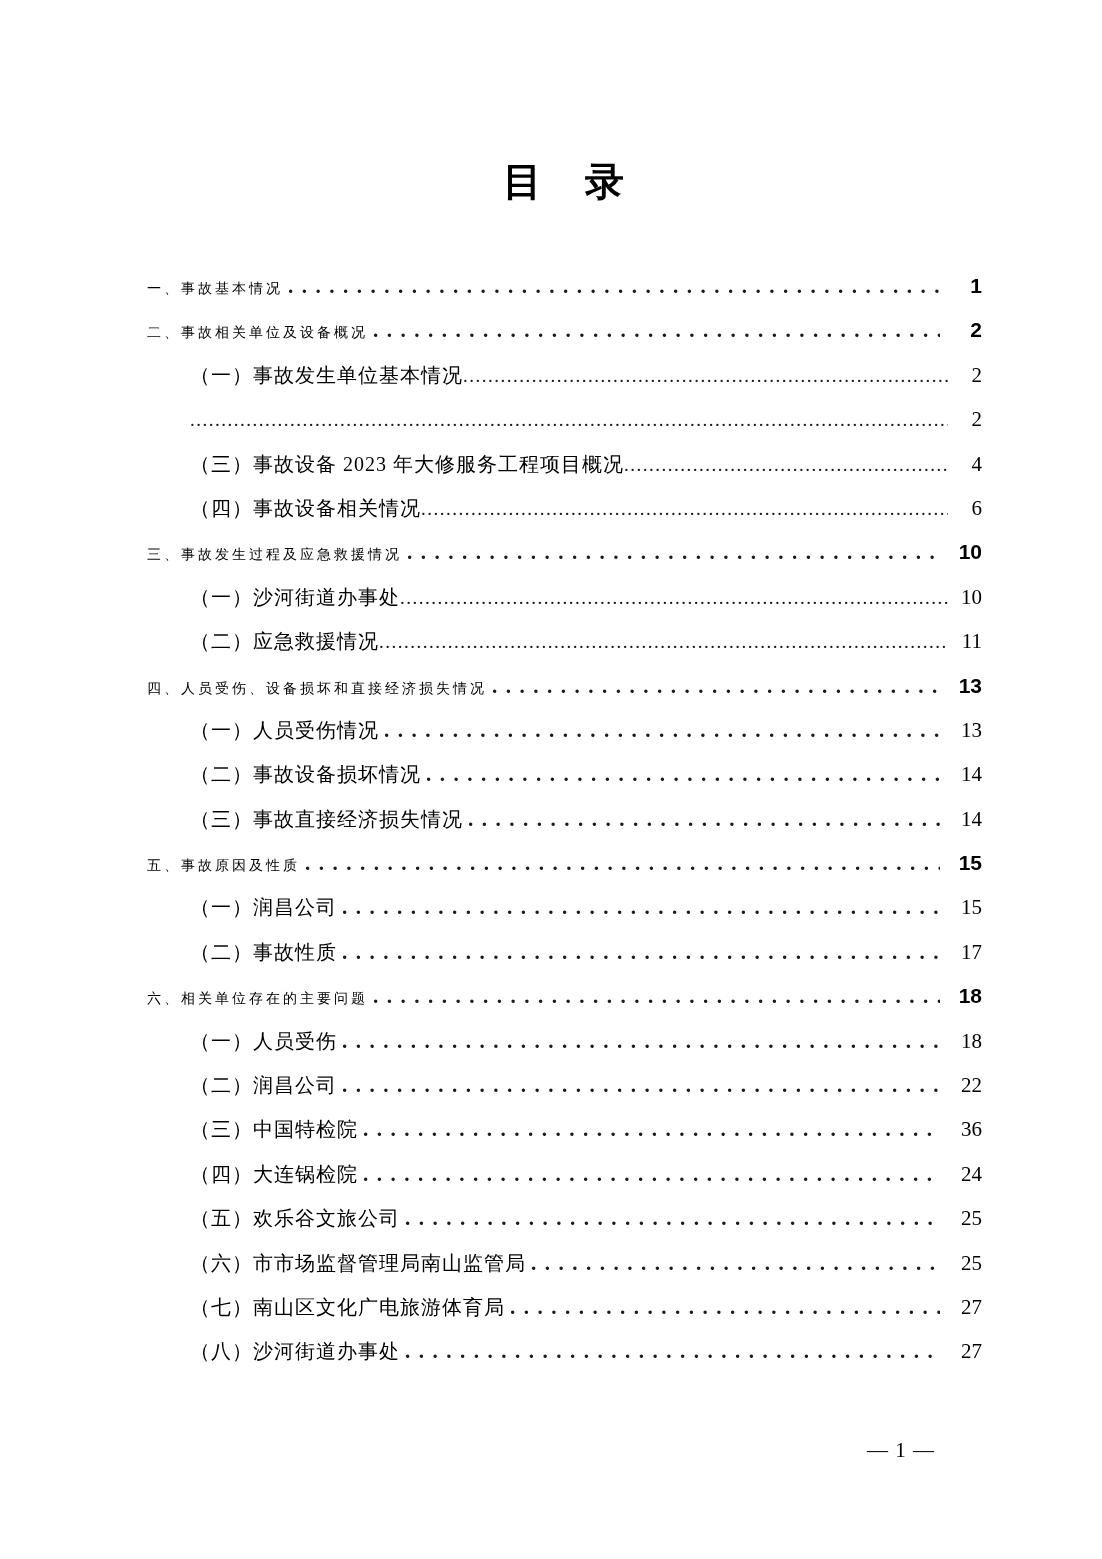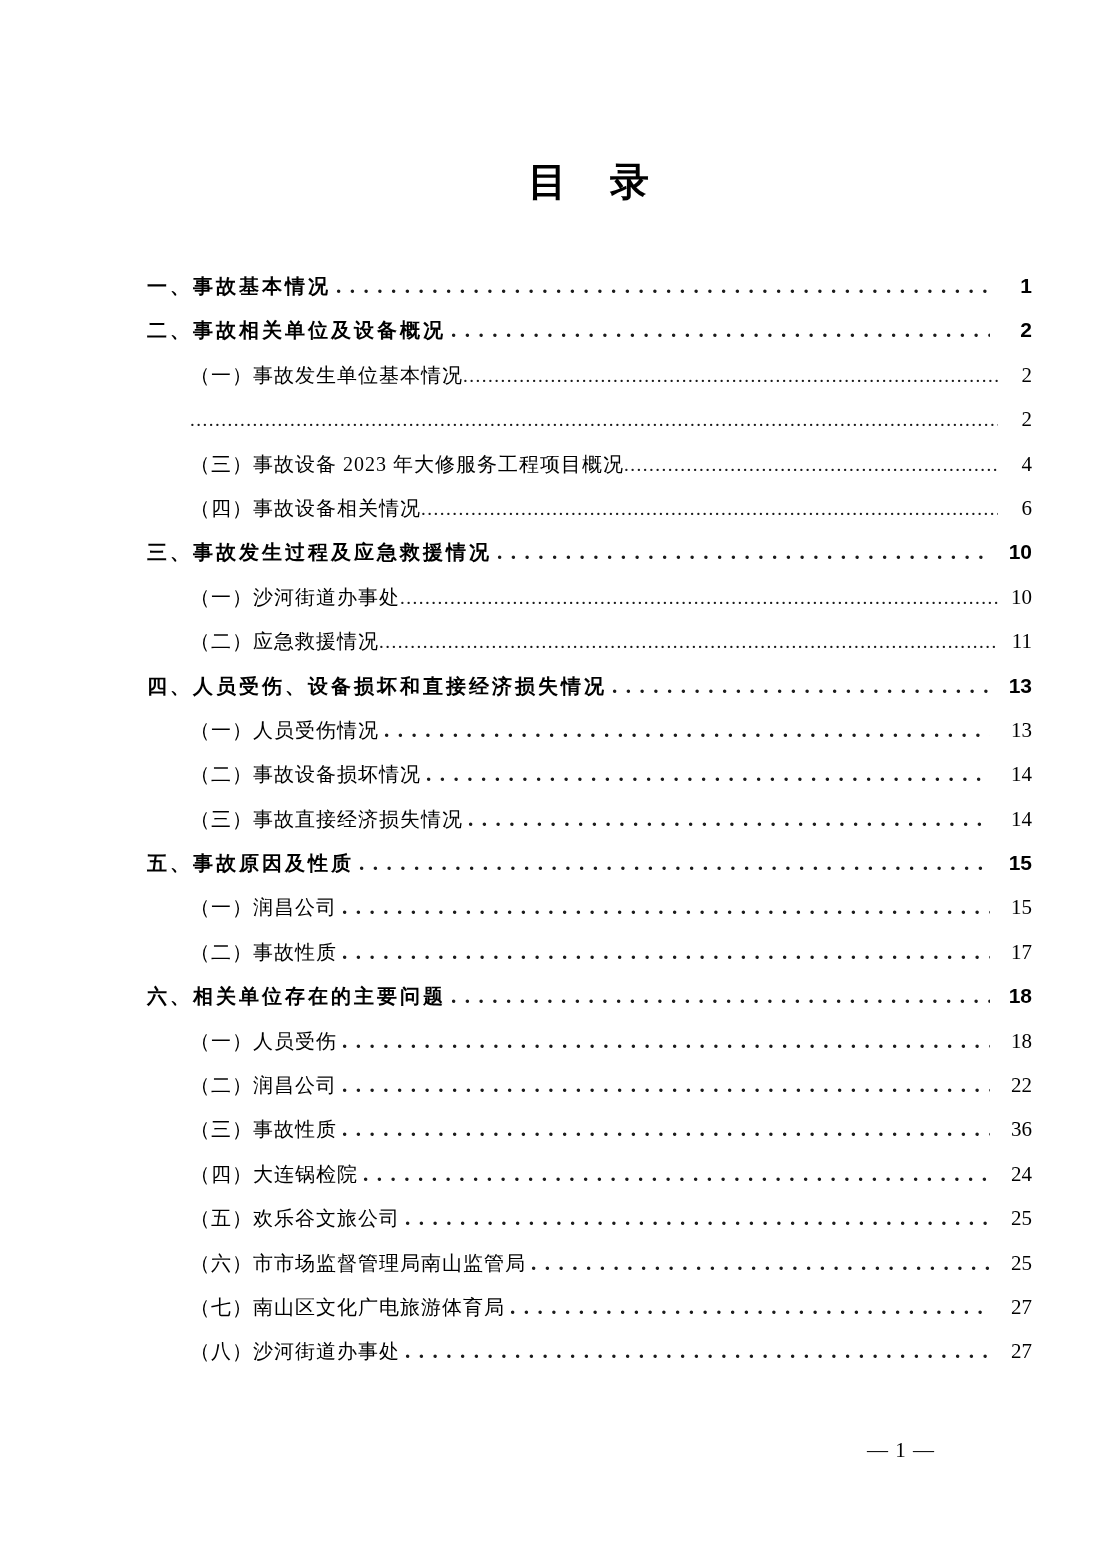--- a/index.html
+++ b/index.html
@@ -6,21 +6,21 @@
   body{
     width:1102px;height:1559px;
     background:#ffffff;
     position:relative;
     font-family:"Liberation Serif", serif;
     color:#000;
     overflow:hidden;
   }
   .page{
     position:absolute; inset:0;
-    padding:162px 70px 0 147px;
+    padding:162px 120px 0 147px;
     box-sizing:border-box;
     background:#fff;
   }
   .doc-title{
     font-family:"Liberation Serif", serif;
     font-weight:bold;
     font-size:39px;
     line-height:1;
     text-align:center;
     letter-spacing:2px;
@@ -64,22 +64,22 @@
     flex:0 0 auto;
     min-width:32px;
     text-align:right;
   }
   .toc-row.lvl1 .pagenum{padding-left:10px;}
   .toc-row.lvl2 .dots.sparse + .pagenum{padding-left:10px;}
   .toc-row.lvl2 .dots.dense + .pagenum{padding-left:2px;}
 
   .toc-row.lvl1 .label{
     font-family:"Liberation Sans", sans-serif;
-    font-weight:bold;
-    font-size:20px;
+    font-weight:normal;
+    font-size:14px;
     letter-spacing:3px;
   }
   .toc-row.lvl1 .pagenum{
     font-family:"Liberation Sans", sans-serif;
     font-weight:bold;
     font-size:21px;
   }
   .toc-row.lvl2{padding-left:43px;}
   .toc-row.lvl2 .label{
     font-family:"Liberation Serif", serif;
@@ -196,21 +196,21 @@
         <span class="label">（一）人员受伤</span>
         <span class="dots sparse"></span>
         <span class="pagenum">18</span>
       </div>
       <div class="toc-row lvl2">
         <span class="label">（二）润昌公司</span>
         <span class="dots sparse"></span>
         <span class="pagenum">22</span>
       </div>
       <div class="toc-row lvl2">
-        <span class="label">（三）事故性质</span>
+        <span class="label">（三）中国特检院</span>
         <span class="dots sparse"></span>
         <span class="pagenum">36</span>
       </div>
       <div class="toc-row lvl2">
         <span class="label">（四）大连锅检院</span>
         <span class="dots sparse"></span>
         <span class="pagenum">24</span>
       </div>
       <div class="toc-row lvl2">
         <span class="label">（五）欢乐谷文旅公司</span>

